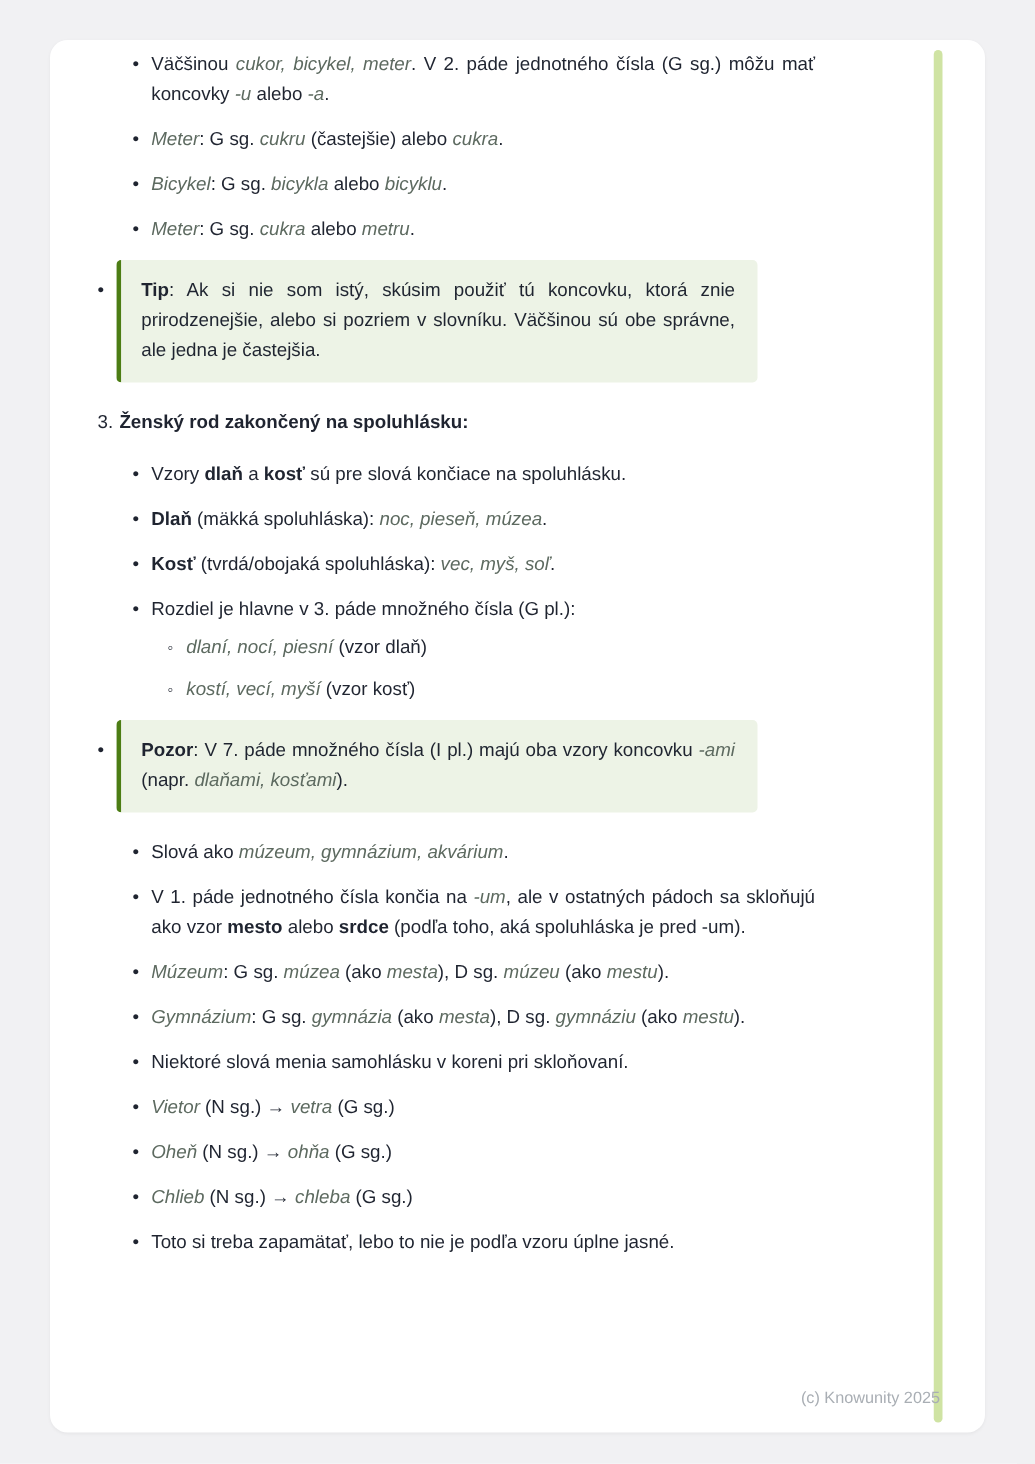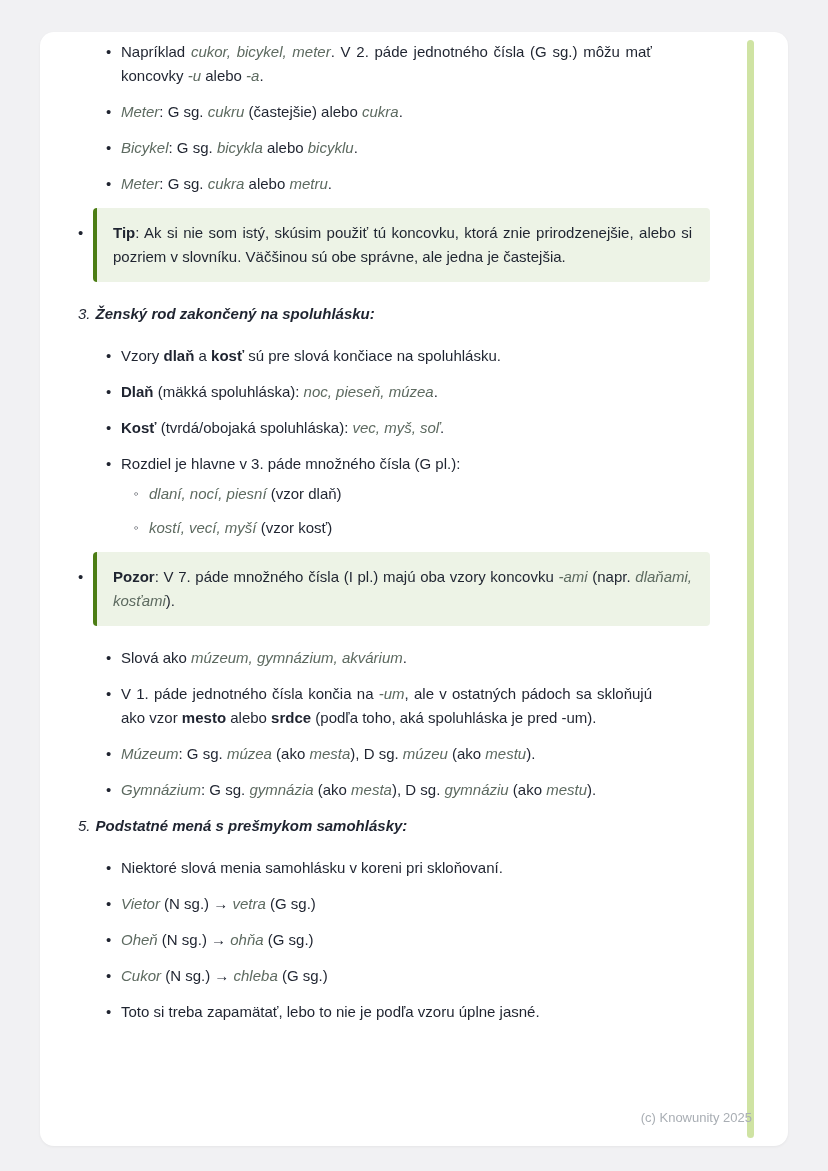--- a/index.html
+++ b/index.html
@@ -25,49 +25,49 @@
     position: absolute; left: 38px; top: 8px; width: 574px;
     font-size: 15px; line-height: 24px;
     color: var(--text, #1f2430);
   }
   .li { display: flex; margin: 0 0 12px 28px; }
   .li .marker { flex: 0 0 15px; }
   .li .txt { flex: 1; text-align: justify; }
   .li2 { margin-left: 56px; margin-bottom: 10px; }
   .li2 .marker { font-size: 13px; }
   .tight { margin-bottom: 6px; }
-  .heading { margin: 8px 0 18px 0; font-style: italic; }
+  .heading { margin: 8px 0 18px 0; }
   .heading .num { margin-right: 5px; }
   .b { font-weight: bold; }
   .i { font-style: italic; color: var(--em, #5d6a60); }
   .tiprow { margin: 12px 0 20px 0; }
   .tiprow .marker { padding-top: 13px; }
   .tiprow .txtwrap { flex: 1; }
   .tipbox {
-    box-sizing: border-box; width: 617px;
+    box-sizing: border-box; width: 513px;
     background: var(--tip-bg, #edf3e6);
     border-left: 4px solid var(--tip-border, #4c7d14);
     border-radius: 4px;
     padding: 13px 18px 13px 16px;
     text-align: justify;
   }
   .footer {
     position: absolute; right: 36px; top: 1078px;
     font-size: 13px; color: var(--footer, #a9aeb4); z-index: 2;
   }
 </style>
 </head>
 <body>
 
 <div class="card">
   <div class="strip"></div>
   <div class="content">
       <div class="li">
         <span class="marker">•</span>
-        <div class="txt"><span>Napríklad </span><span class="i">cukor, bicykel, meter</span><span>. V 2. páde jednotného čísla (G sg.) môžu mať koncovky </span><span class="i">-u</span><span> alebo </span><span class="i">-a</span><span>.</span></div>
+        <div class="txt"><span>Väčšinou </span><span class="i">cukor, bicykel, meter</span><span>. V 2. páde jednotného čísla (G sg.) môžu mať koncovky </span><span class="i">-u</span><span> alebo </span><span class="i">-a</span><span>.</span></div>
       </div>
       <div class="li">
         <span class="marker">•</span>
         <div class="txt"><span class="i">Meter</span><span>: G sg. </span><span class="i">cukru</span><span> (častejšie) alebo </span><span class="i">cukra</span><span>.</span></div>
       </div>
       <div class="li">
         <span class="marker">•</span>
         <div class="txt"><span class="i">Bicykel</span><span>: G sg. </span><span class="i">bicykla</span><span> alebo </span><span class="i">bicyklu</span><span>.</span></div>
       </div>
       <div class="li">
@@ -120,36 +120,35 @@
         <div class="txt"><span>V 1. páde jednotného čísla končia na </span><span class="i">-um</span><span>, ale v ostatných pádoch sa skloňujú ako vzor </span><span class="b">mesto</span><span> alebo </span><span class="b">srdce</span><span> (podľa toho, aká spoluhláska je pred -um).</span></div>
       </div>
       <div class="li">
         <span class="marker">•</span>
         <div class="txt"><span class="i">Múzeum</span><span>: G sg. </span><span class="i">múzea</span><span> (ako </span><span class="i">mesta</span><span>), D sg. </span><span class="i">múzeu</span><span> (ako </span><span class="i">mestu</span><span>).</span></div>
       </div>
       <div class="li">
         <span class="marker">•</span>
         <div class="txt"><span class="i">Gymnázium</span><span>: G sg. </span><span class="i">gymnázia</span><span> (ako </span><span class="i">mesta</span><span>), D sg. </span><span class="i">gymnáziu</span><span> (ako </span><span class="i">mestu</span><span>).</span></div>
       </div>
-      <div class="heading"><span class="num">5.</span><span class="b">Podstatné mená s prešmykom samohlásky:</span></div>
       <div class="li">
         <span class="marker">•</span>
         <div class="txt"><span>Niektoré slová menia samohlásku v koreni pri skloňovaní.</span></div>
       </div>
       <div class="li">
         <span class="marker">•</span>
         <div class="txt"><span class="i">Vietor</span><span> (N sg.) → </span><span class="i">vetra</span><span> (G sg.)</span></div>
       </div>
       <div class="li">
         <span class="marker">•</span>
         <div class="txt"><span class="i">Oheň</span><span> (N sg.) → </span><span class="i">ohňa</span><span> (G sg.)</span></div>
       </div>
       <div class="li">
         <span class="marker">•</span>
-        <div class="txt"><span class="i">Cukor</span><span> (N sg.) → </span><span class="i">chleba</span><span> (G sg.)</span></div>
+        <div class="txt"><span class="i">Chlieb</span><span> (N sg.) → </span><span class="i">chleba</span><span> (G sg.)</span></div>
       </div>
       <div class="li">
         <span class="marker">•</span>
         <div class="txt"><span>Toto si treba zapamätať, lebo to nie je podľa vzoru úplne jasné.</span></div>
       </div>
     </div>
   <div class="footer">(c) Knowunity 2025</div>
 </div>
 
 </body></html>

